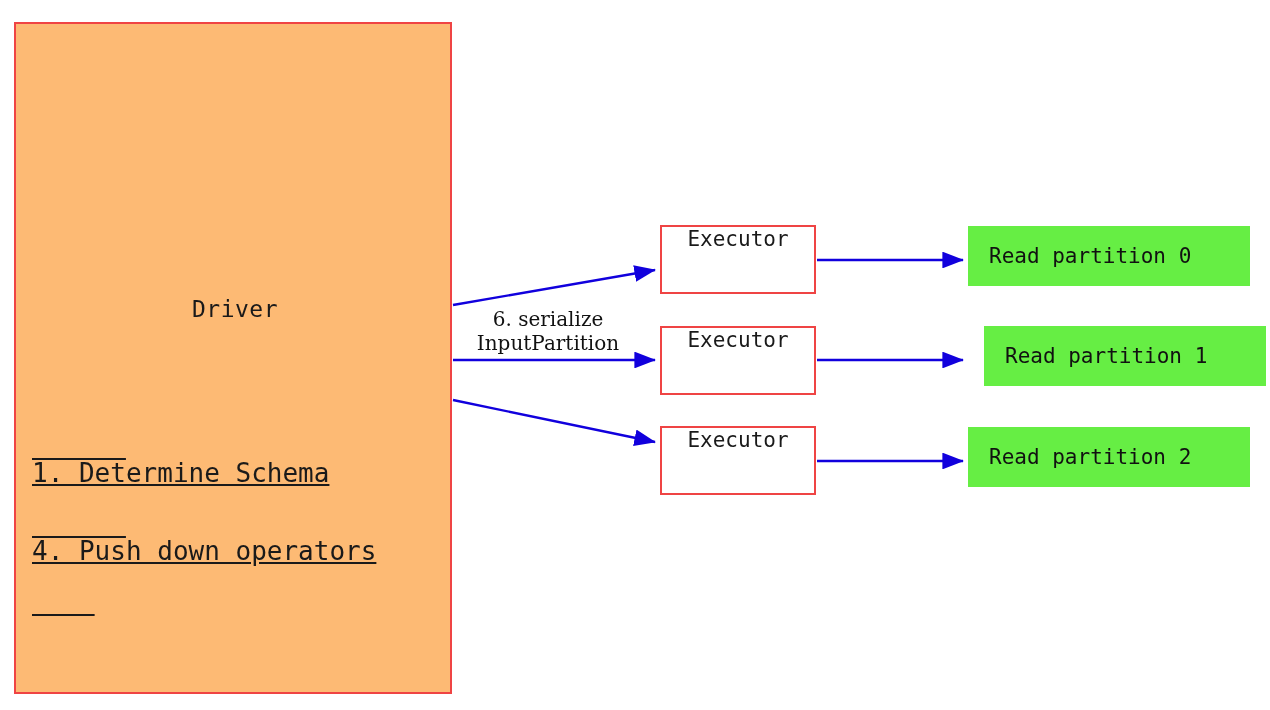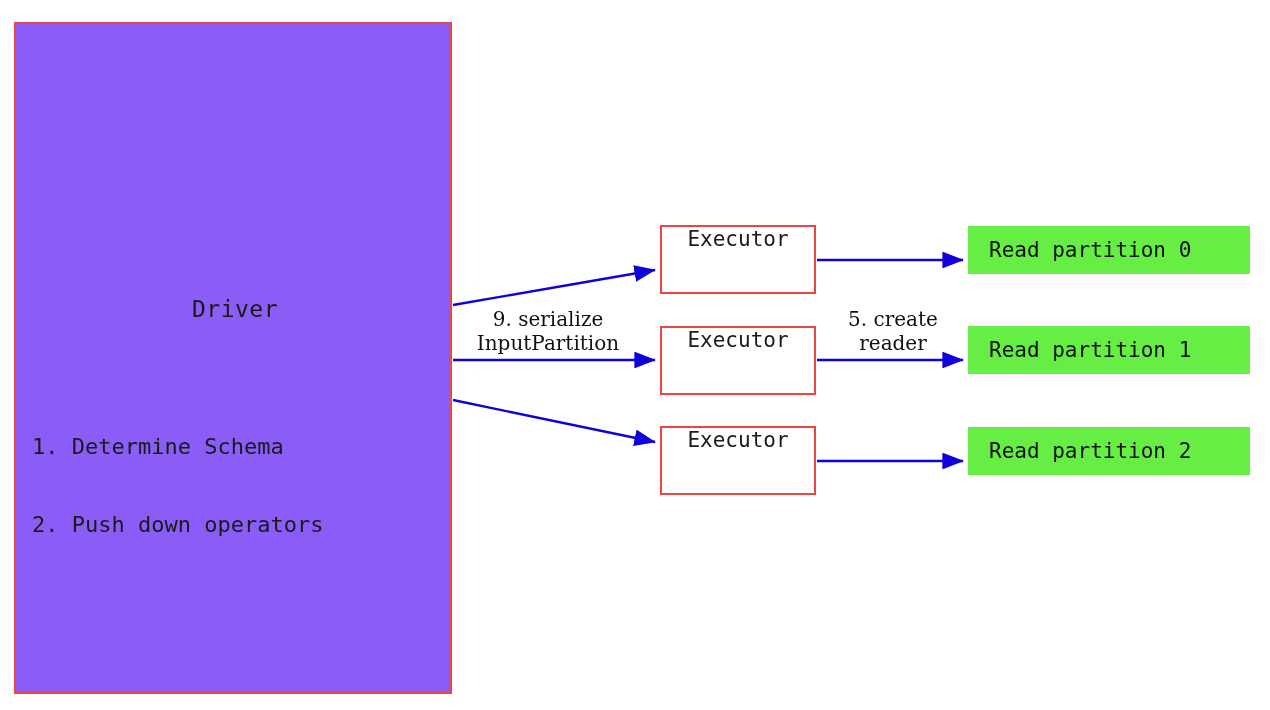--- a/index.html
+++ b/index.html
@@ -17,45 +17,46 @@
   }
 
   
   .driver-box {
     position: absolute;
     left: 14px;
     top: 22px;
     width: 438px;
     height: 672px;
     border: 2px solid #ef4444;
-    background: #8b5cf6;
+    background: #fdba74;
     box-sizing: border-box;
     padding-left: 45px;
   }
   .driver-title {
     position: absolute;
     left: 0;
     top: 272px;
     width: 438px;
     text-align: center;
     font-family: "DejaVu Sans Mono", "Liberation Mono", monospace;
     font-size: 23px;
     color: #1a1a1a;
     letter-spacing: 0.5px;
     white-space: pre;
   }
   .driver-steps {
     position: absolute;
     left: 16px;
-    top: 358px;
+    top: 384px;
     font-family: "DejaVu Sans Mono", "Liberation Mono", monospace;
-    font-size: 22px;
+    font-size: 26px;
     line-height: 26px;
     color: #1a1a1a;
     white-space: pre;
+    text-decoration: underline;
   }
   .driver-step { white-space: pre; }
 
   
   .executor-box {
     position: absolute;
     left: 660px;
     width: 156px;
     height: 69px;
     border: 2px solid #ef4444;
@@ -72,29 +73,29 @@
     font-size: 21px;
     color: #1a1a1a;
     white-space: pre;
   }
 
   
   .partition-box {
     position: absolute;
     left: 968px;
     width: 282px;
-    height: 48px;
+    height: 60px;
     background: #66ee44;
     display: flex;
     align-items: center;
     box-sizing: border-box;
     padding-left: 21px;
   }
   .partition-box.r0 { top: 226px; }
-  .partition-box.r1 { top: 326px; }
+  .partition-box.r1 { top: 326px; margin-left: 16px; }
   .partition-box.r2 { top: 427px; }
   .partition-label {
     font-family: "DejaVu Sans Mono", "Liberation Mono", monospace;
     font-size: 21px;
     color: #111111;
     white-space: pre;
   }
 
   
   .edge-label {
@@ -129,21 +130,21 @@
 </style>
 </head>
 <body>
 
 <div id="canvas">
 
   <div class="driver-box">
     <div class="driver-title">Driver</div>
     <div class="driver-steps">
       <div class="driver-step">1. Determine Schema</div>
-      <div class="driver-step">2. Push down operators</div>
+      <div class="driver-step">4. Push down operators</div>
     </div>
   </div>
 
   <div class="executor-box r0">
     <span class="executor-label">Executor</span>
   </div>
   <div class="executor-box r1">
     <span class="executor-label">Executor</span>
   </div>
   <div class="executor-box r2">
@@ -169,18 +170,16 @@
     <g stroke="#1100dd" stroke-width="2.4" fill="none" marker-end="url(#ah)">
       <line x1="453" y1="305" x2="655" y2="270"></line>
       <line x1="453" y1="360" x2="655" y2="360"></line>
       <line x1="453" y1="400" x2="655" y2="442"></line>
       <line x1="817" y1="260" x2="963" y2="260"></line>
       <line x1="817" y1="360" x2="963" y2="360"></line>
       <line x1="817" y1="461" x2="963" y2="461"></line>
     </g>
   </svg>
 
-  <div class="edge-label serialize">9. serialize
+  <div class="edge-label serialize">6. serialize
 InputPartition</div>
-  <div class="edge-label create-reader">5. create
-reader</div>
 
 </div>
 
 </body></html>

